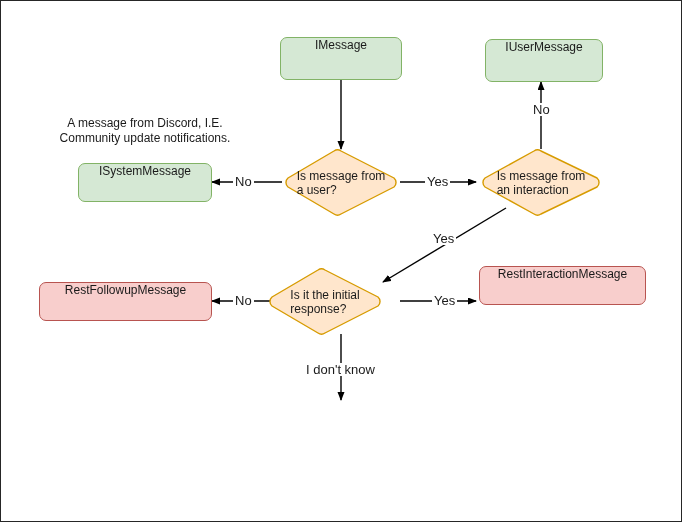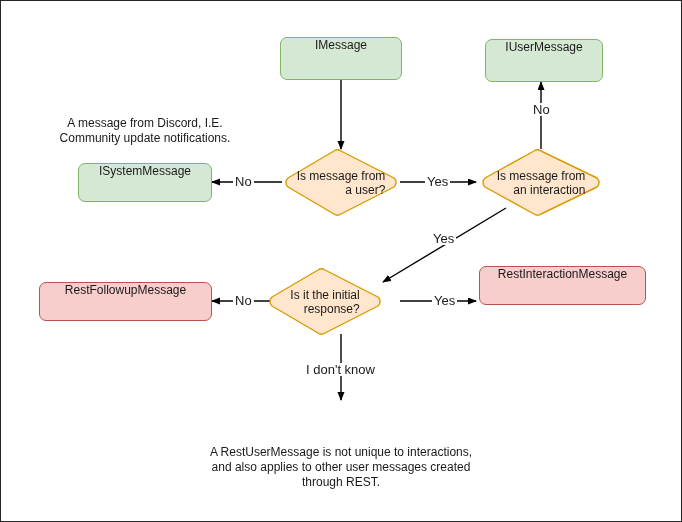--- a/index.html
+++ b/index.html
@@ -60,21 +60,21 @@
   }
   .diamond-label {
     position: absolute;
     left: 0;
     top: 0;
     width: 100%;
     height: 100%;
     display: flex;
     align-items: center;
     justify-content: center;
-    text-align: right;
+    text-align: left;
     font-size: 12px;
     line-height: 14px;
     color: #1a1a1a;
     white-space: pre-line;
   }
   .edge-label {
     position: absolute;
     font-size: 13px;
     line-height: 13px;
     color: #1a1a1a;
@@ -185,17 +185,14 @@
 
   <div class="edge-label" style="left:232px; top:293px;">No</div>
 
   <div class="edge-label" style="left:431px; top:293px;">Yes</div>
 
   <div class="edge-label" style="left:303px; top:362px;">I don't know</div>
 
   <div class="annotation" style="left:50px; top:115px; width:188px;">A message from Discord, I.E.
 Community update notifications.</div>
 
-  <div class="annotation" style="left:190px; top:444px; width:300px;">A RestUserMessage is not unique to interactions,
-and also applies to other user messages created
-through REST.</div>
 
 </div>
 
 </body></html>

